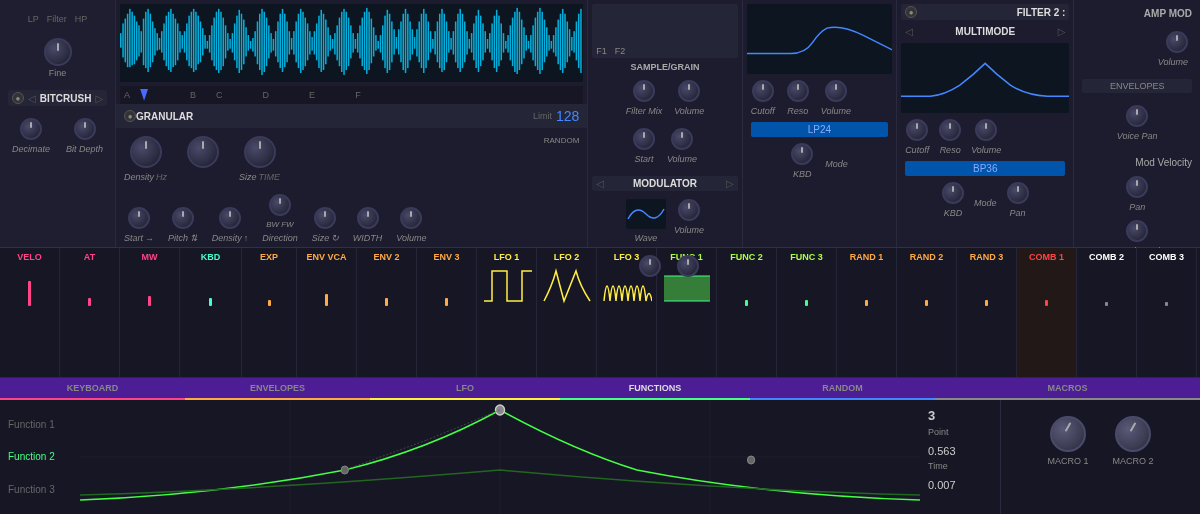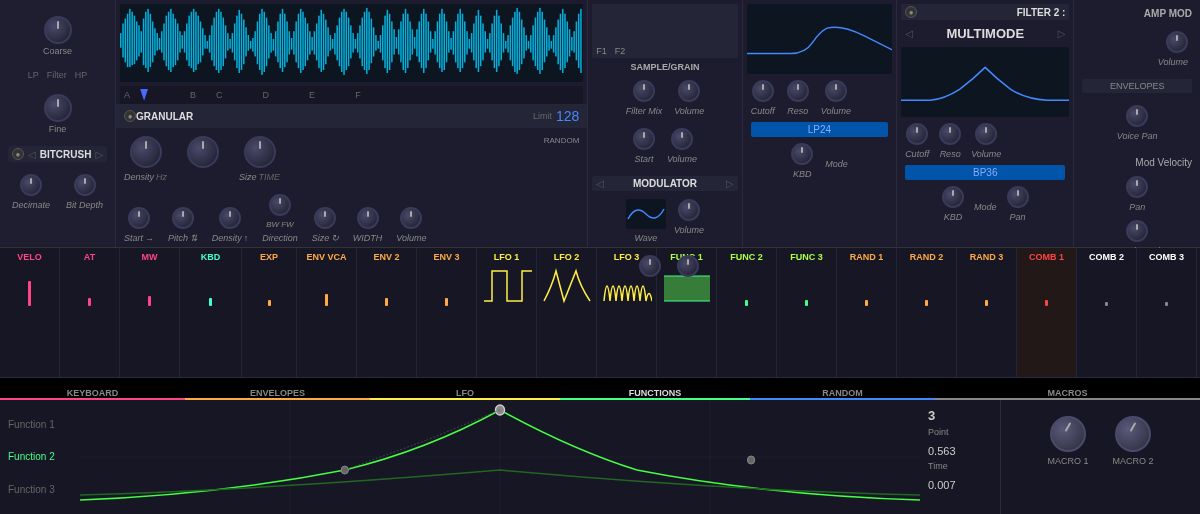--- a/index.html
+++ b/index.html
@@ -284,24 +284,23 @@
 
     
     .lfo-wave {
       width: 50px;
       height: 40px;
     }
 
     .category-row {
       height: 22px;
       display: flex;
-      background: #000000;
+      background: #4c1d95;
       font-size: 9px;
       font-weight: bold;
-      align-items: flex-end;
     }
 
     .category-label {
       display: flex;
       align-items: center;
       justify-content: center;
       border-bottom: 2px solid;
       cursor: default;
     }
 
@@ -424,24 +423,20 @@
     .macro-cell { width: 70px; }
   </style>
 </head>
 <body>
 
 <div class="main-container">
 
   <div class="top-section">
 
     <div class="left-panel">
-      <div class="knob-row" style="margin-top:8px;">
-        <div class="knob"></div>
-        <div class="knob-label">Coarse</div>
-      </div>
       <div style="display:flex; gap:8px; align-items:center; justify-content:center; margin:6px 0;">
         <span class="small-text">LP</span>
         <span class="small-text">Filter</span>
         <span class="small-text">HP</span>
       </div>
       <div class="knob-row">
         <div class="knob"></div>
         <div class="knob-label">Fine</div>
       </div>
       <div class="section-header" style="margin-top:4px;">
@@ -863,21 +858,21 @@
       </div>
     </div>
 
     <div class="filter2-panel">
       <div style="display:flex; align-items:center; justify-content:space-between; background:#252538; padding:2px 4px; border-radius:2px;">
         <div class="power-btn">●</div>
         <span style="color:#ddd; font-size:10px; font-weight:bold;">FILTER 2 :</span>
       </div>
       <div style="display:flex; align-items:center; justify-content:space-between; padding:2px 4px;">
         <span class="arrow-nav">◁</span>
-        <span style="color:#ddd; font-size:13px; font-weight:bold;">MULTIMODE</span>
+        <span style="color:#ddd; font-size:10px; font-weight:bold;">MULTIMODE</span>
         <span class="arrow-nav">▷</span>
       </div>
 
       <div class="filter-curve">
         <svg width="100%" height="70" viewBox="0 0 230 70">
           <rect width="230" height="70" fill="#0d1520"></rect>
           <path d="M0,60 L40,60 Q60,58 80,45 Q100,30 115,15 Q130,30 150,45 Q170,58 200,60 L230,60" stroke="#4488ff" fill="none" stroke-width="2"></path>
         </svg>
       </div>
       <div style="display:flex; gap:10px; padding:2px 4px;">

